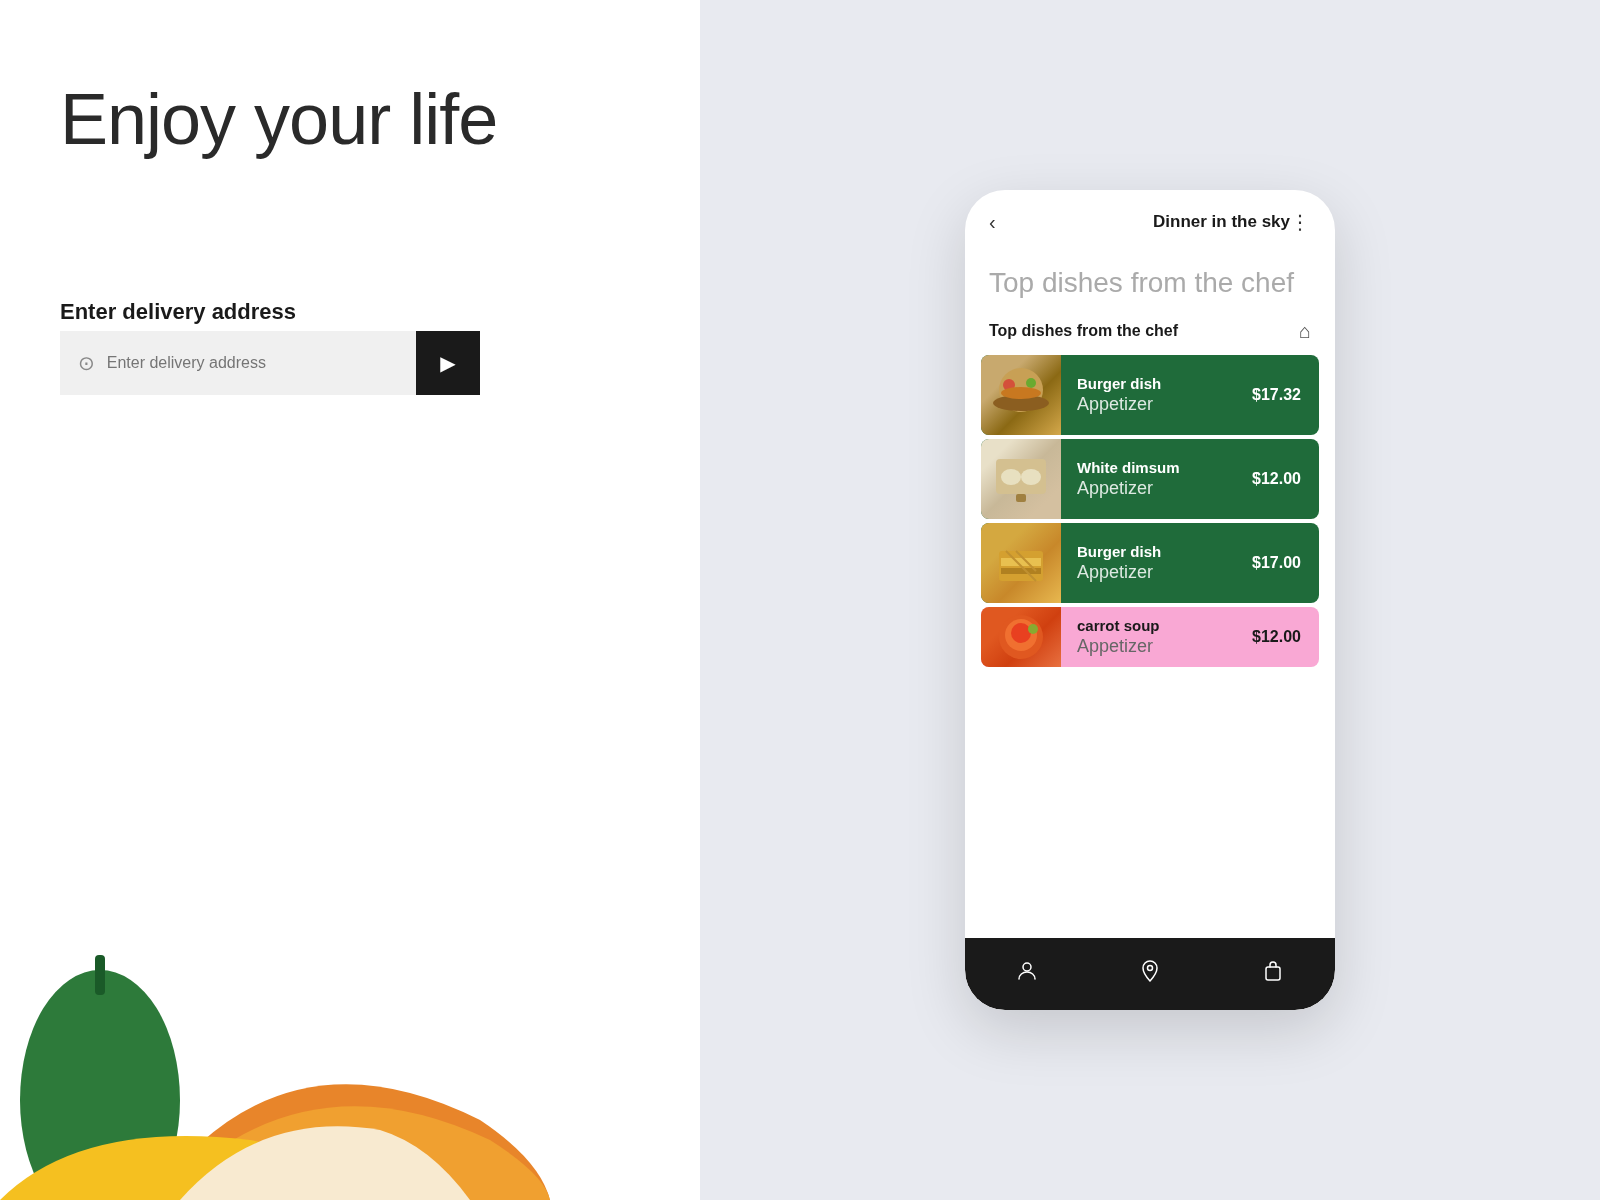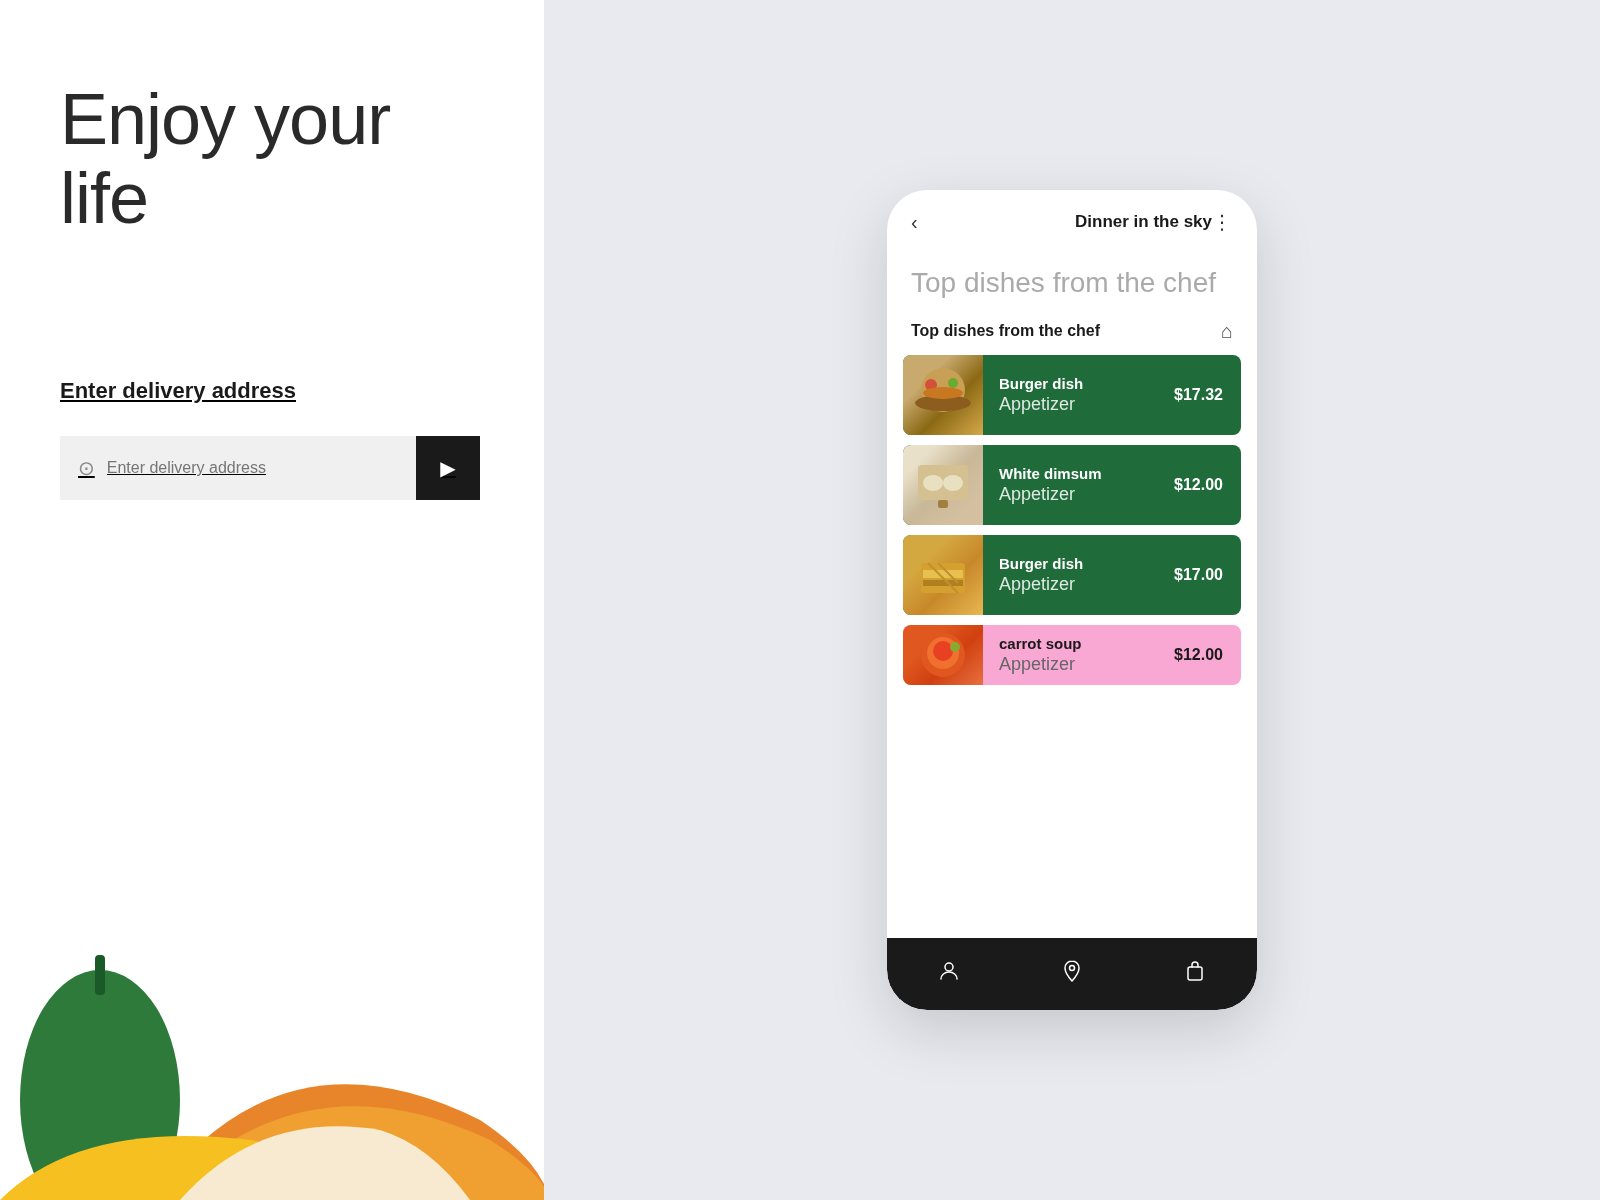--- a/index.html
+++ b/index.html
@@ -6,42 +6,41 @@
     body {
       width: 1600px;
       height: 1200px;
       display: flex;
       font-family: -apple-system, BlinkMacSystemFont, 'Segoe UI', sans-serif;
       overflow: hidden;
     }
 
     
     .left-panel {
-      width: 544px;
+      width: 700px;
       height: 1200px;
       background: #ffffff;
       position: relative;
       display: flex;
       flex-direction: column;
       padding: 80px 60px 0 60px;
       overflow: hidden;
     }
     .main-title {
       font-size: 72px;
       font-weight: 300;
       color: #2a2a2a;
       line-height: 1.1;
       margin-bottom: 140px;
       letter-spacing: -1px;
     }
     .delivery-section {
       display: flex;
       flex-direction: column;
-      gap: 32px;
-      text-decoration: underline;
+      gap: 6px;
     }
     .delivery-label {
       font-size: 22px;
       font-weight: 700;
       color: #1a1a1a;
     }
     .delivery-input-row {
       display: flex;
       align-items: stretch;
       width: 420px;
@@ -172,21 +171,21 @@
       color: #555;
     }
 
     
     .menu-list {
       flex: 1;
       overflow: hidden;
       padding: 0 16px;
       display: flex;
       flex-direction: column;
-      gap: 10px;
+      gap: 4px;
     }
 
     .menu-item {
       display: flex;
       align-items: center;
       height: 80px;
       border-radius: 8px;
       overflow: hidden;
       background: #f8f8f8;
       cursor: pointer;

